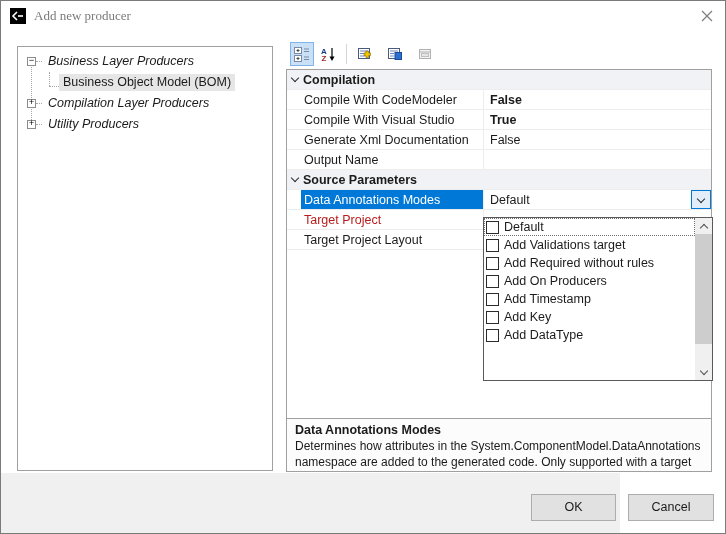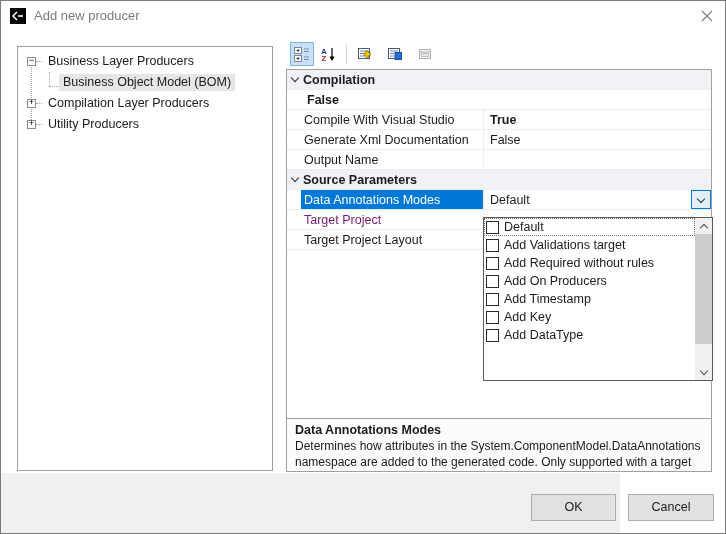--- a/index.html
+++ b/index.html
@@ -1,30 +1,30 @@
 <!DOCTYPE html>
 <html><head>
 <meta charset="utf-8">
 <style>
   * { margin:0; padding:0; box-sizing:border-box; }
   html,body { width:726px; height:534px; background:#fff; }
   body { font-family:"Liberation Sans","DejaVu Sans",sans-serif; font-size:12.5px; color:#1b1b1b; }
   .dialog { position:relative; width:726px; height:534px; background:#fff; border:1px solid #7a7a7a; overflow:hidden; }
 
   
-  .titlebar { position:absolute; left:0; top:0; width:100%; height:30px; background:#fff; }
+  .titlebar { position:absolute; left:0; top:0; width:100%; height:30px; background:#fff;font-family:Liberation Serif, serif; }
   .app-icon { position:absolute; left:9px; top:7px; width:16px; height:16px; background:#000; }
   .title-text { position:absolute; left:33px; top:7px; font-size:13px; color:#7b7b7b; }
   .close-btn { position:absolute; left:690px; top:4px; width:32px; height:22px; display:flex; align-items:center; justify-content:center; cursor:pointer; }
 
   
   .tree-panel { position:absolute; left:16px; top:45px; width:256px; height:425px; background:#fff; border:1px solid #a0a0a0; }
   .tree-rows { position:absolute; left:0; top:4px; width:100%; }
   .tree-row { height:21px; display:flex; align-items:center; position:relative; }
-  .tree-row.d0 { padding-left:9px; }
+  .tree-row.d0 { padding-left:9px;font-style:italic; }
   .tree-row.d1 { padding-left:41px; }
   .expander { width:9px; height:9px; border:1px solid #8c8c8c; background:#fff; font-size:9px; line-height:7px; text-align:center; color:#000; flex:0 0 auto; position:relative; z-index:2; }
   .expander.minus::before { content:"−"; position:relative; top:-1px; }
   .expander.plus::before  { content:"+"; position:relative; top:-1px; }
   .tree-stub { width:6px; border-top:1px dotted #a6a6a6; flex:0 0 auto; margin-right:2px; }
   .tree-label { padding:1px 4px 2px 4px; white-space:nowrap; }
   .tree-label.selected { background:#e6e6e6; }
   .conn { position:absolute; z-index:1; }
   .conn.v { border-left:1px dotted #a6a6a6; width:0; }
   .conn.h { border-top:1px dotted #a6a6a6; height:0; }
@@ -37,21 +37,21 @@
 
   
   .prop-grid { position:absolute; left:285px; top:68px; width:426px; height:395px; background:#fff; border:1px solid #a0a0a0; overflow:hidden; }
   .g-row { height:20px; border-bottom:1px solid #ededed; display:flex; align-items:center; }
   .g-row.cat { background:#f0f2f6; font-weight:bold; }
   .cat-chev { width:16px; display:flex; justify-content:center; flex:0 0 auto; }
   .chev { width:6px; height:6px; border-right:1.4px solid #2b2b2b; border-bottom:1.4px solid #2b2b2b; transform:rotate(45deg); margin-top:-3px; }
   .g-indent { width:14px; height:100%; flex:0 0 auto; }
   .g-name { width:183px; height:100%; flex:0 0 auto; display:flex; align-items:center; padding-left:3px; border-right:1px solid #ededed; white-space:nowrap; overflow:hidden; }
   .g-name.sel { background:#0078d7; color:#fff; }
-  .g-name.dis { color:#701a75; }
+  .g-name.dis { color:#b91c1c; }
   .g-value { flex:1; height:100%; display:flex; align-items:center; padding-left:6px; position:relative; white-space:nowrap; }
   .g-value.mod { font-weight:bold; }
   .combo-btn { position:absolute; right:0; top:0; width:20px; height:100%; background:#e1eefa; border:1px solid #0078d7; display:flex; align-items:center; justify-content:center; }
   .combo-btn .chev { border-color:#2b2b2b; margin-top:-2px; }
 
   
   .dropdown { position:absolute; left:482px; top:216px; width:230px; height:164px; background:#fff; border:1px solid #5a5a5a; z-index:10; }
   .dd-items { position:absolute; left:0; top:0; right:17px; bottom:0; }
   .dd-item { height:18px; display:flex; align-items:center; padding-left:2px; }
   .dd-item.focused { outline:1px dotted #707070; outline-offset:-1px; }
@@ -175,20 +175,21 @@
 
   <div class="prop-grid">
     <div class="g-row cat">
       <span class="cat-chev">
           <span class="chev"></span>
         </span>
       <span>Compilation</span>
     </div>
     <div class="g-row">
       <span class="g-indent"></span>
+      <span class="g-name">Compile With CodeModeler</span>
       <span class="g-value mod">False</span>
     </div>
     <div class="g-row">
       <span class="g-indent"></span>
       <span class="g-name">Compile With Visual Studio</span>
       <span class="g-value mod">True</span>
     </div>
     <div class="g-row">
       <span class="g-indent"></span>
       <span class="g-name">Generate Xml Documentation</span>

